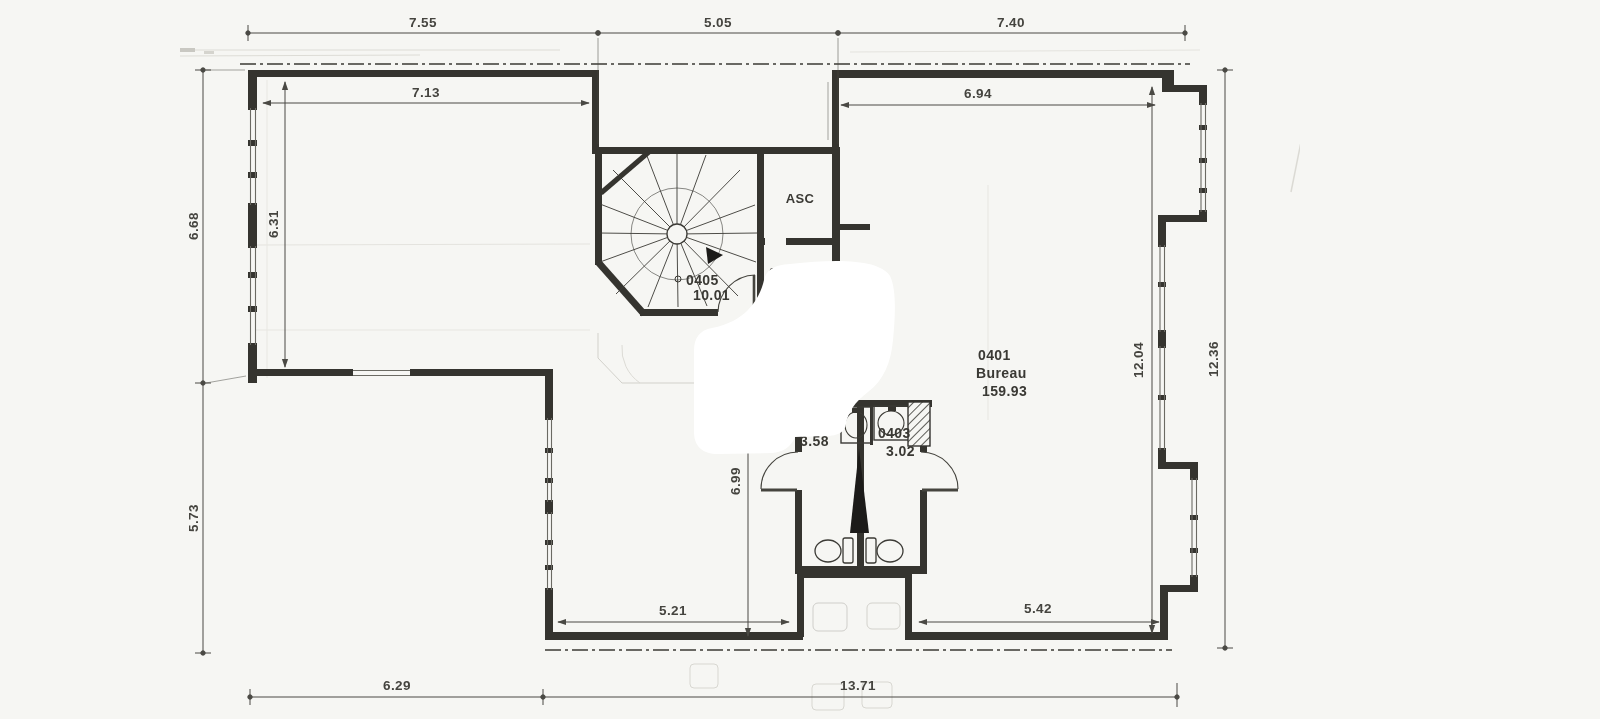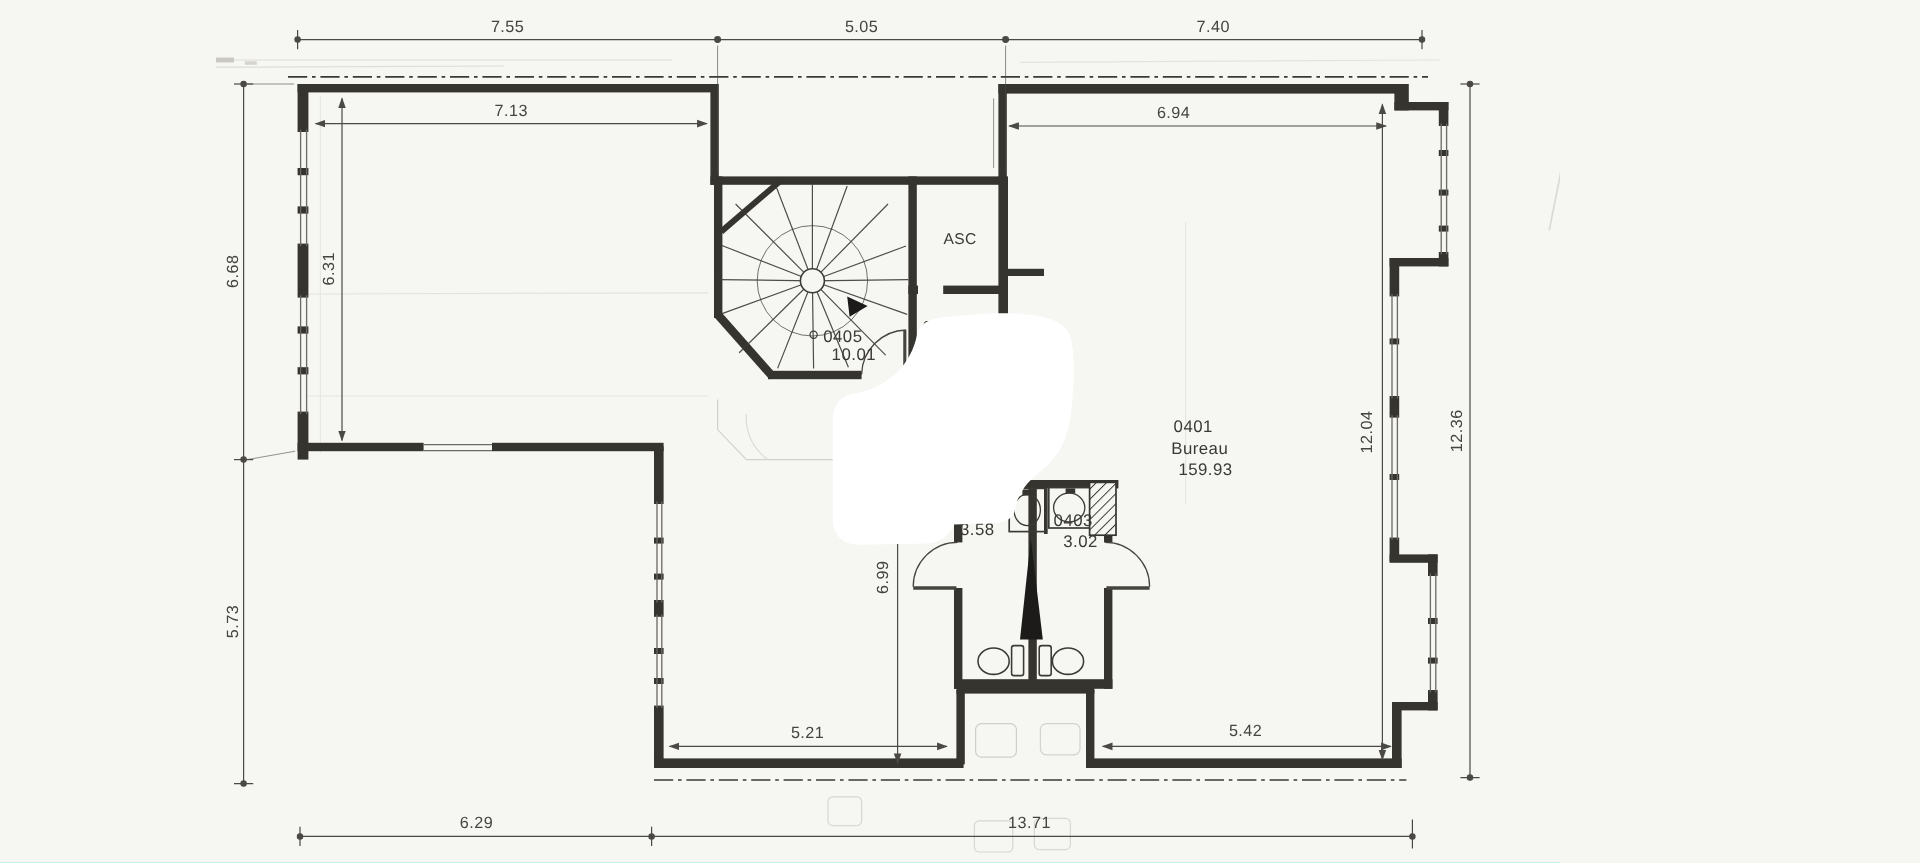--- a/index.html
+++ b/index.html
@@ -1,16 +1,16 @@
 <!DOCTYPE html>
 <html><head>
 <meta charset="utf-8">
 <style>
   html,body{margin:0;padding:0;background:#f6f6f3;}
-  .stage{width:1300px;height:719px;position:relative;overflow:hidden;background:#5eead4;}
+  .stage{width:1300px;height:719px;position:relative;overflow:hidden;background:#a3a3a3;font-weight:bold;}
   svg{display:block;}
   text{font-family:"Liberation Sans","DejaVu Sans",sans-serif;}
   .dim{font-size:13.5px;fill:#45443f;letter-spacing:.4px;}
   .room{font-size:14px;fill:#3a3934;letter-spacing:.4px;}
   .roomsm{font-size:13px;fill:#3a3934;letter-spacing:.3px;}
 </style>
 </head>
 <body>
 
 <div class="stage">

